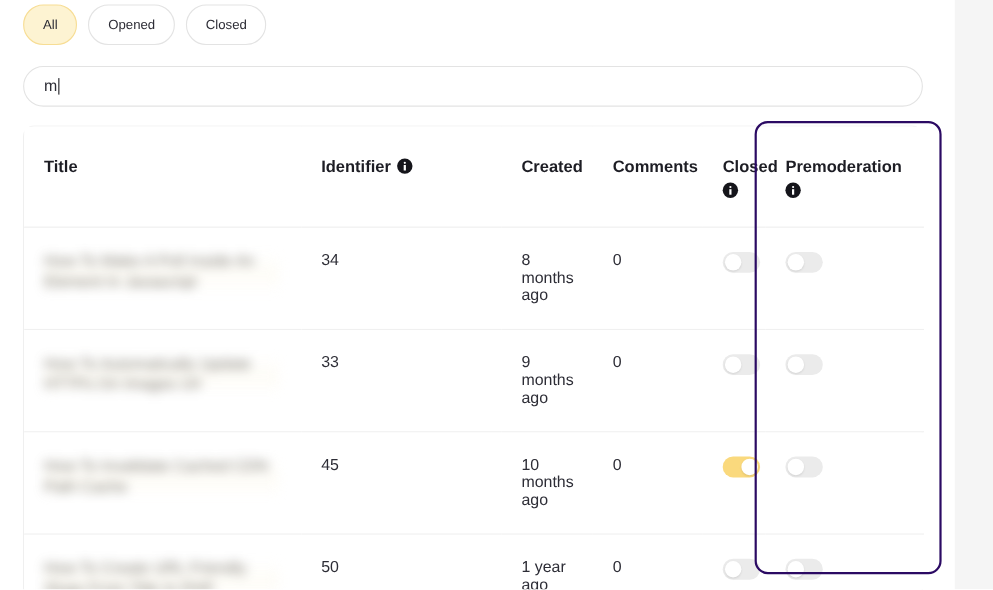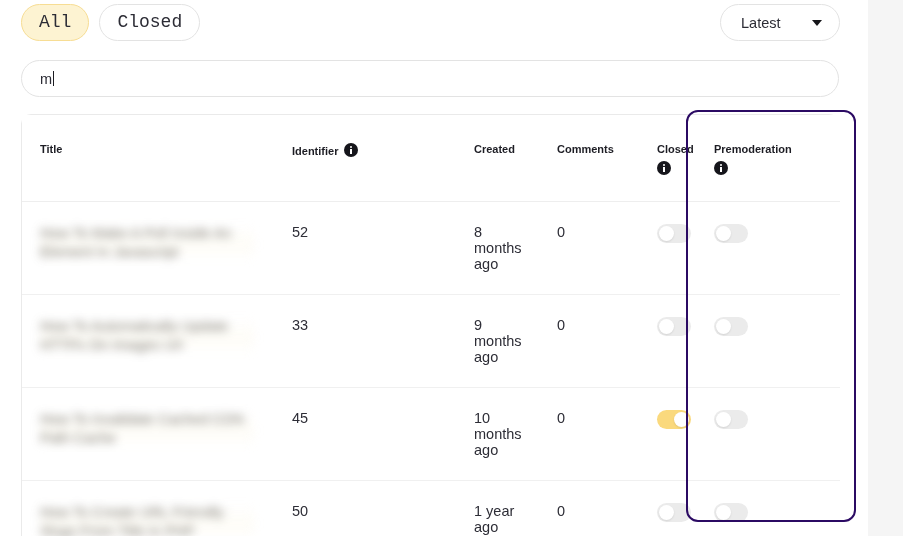--- a/index.html
+++ b/index.html
@@ -34,26 +34,25 @@
     align-items: center;
     gap: 10px;
   }
   .pill {
     height: 37px;
     padding: 0 17px;
     border-radius: 999px;
     border: 1px solid #e3e3e3;
     background: #ffffff;
     color: #2c2c35;
-    font-size: 18px;
+    font-size: 12px;
     line-height: 35px;
     white-space: nowrap;
     cursor: pointer;
     user-select: none;
-    font-family: Liberation Mono, monospace;
   }
   .pill.active {
     background: #fdf3d2;
     border-color: #f7dd94;
     color: #2c2c35;
   }
 
   
   .sort-select {
     position: absolute;
@@ -120,21 +119,21 @@
     overflow: visible;
   }
   table {
     width: 100%;
     border-collapse: collapse;
     table-layout: fixed;
   }
   th {
     text-align: left;
     vertical-align: top;
-    font-size: 11px;
+    font-size: 15px;
     font-weight: 700;
     color: #1d1d24;
     padding: 28px 0 26px 0;
     border-bottom: 1px solid #eeeeee;
     background: #fff;
   }
   th .thinner { padding-left: 18px; padding-right: 10px; }
   td {
     font-size: 14.5px;
     color: #2d2d36;
@@ -229,27 +228,24 @@
 </style>
 </head>
 <body>
 
 <div id="root">
 
   <div class="page-gutter"></div>
 
   <div class="filter-row">
     <div class="pill active">All</div>
+    <div class="pill">Opened</div>
     <div class="pill">Closed</div>
   </div>
 
-  <div class="sort-select">
-    <span class="label">Latest</span>
-    <span class="caret"></span>
-  </div>
 
   <div class="search-wrap">
     <span class="search-text">m</span>
       <span class="caret-bar"></span>
   </div>
 
   <div class="table-card">
     <table>
       <colgroup>
         <col class="c-title">
@@ -281,21 +277,21 @@
           </th>
         </tr>
       </thead>
       <tbody>
 
         <tr>
           <td>
               <div class="tdinner"><span class="blur-title">How To Make A Poll Inside An Element In Javascript</span></div>
             </td>
           <td>
-              <div class="tdinner"><span>52</span></div>
+              <div class="tdinner"><span>34</span></div>
             </td>
           <td>
               <div class="tdinner"><span>8 months ago</span></div>
             </td>
           <td>
               <div class="tdinner"><span>0</span></div>
             </td>
           <td>
               <div class="tdinner"><span class="toggle"><span class="knob"></span></span></div>
             </td>

